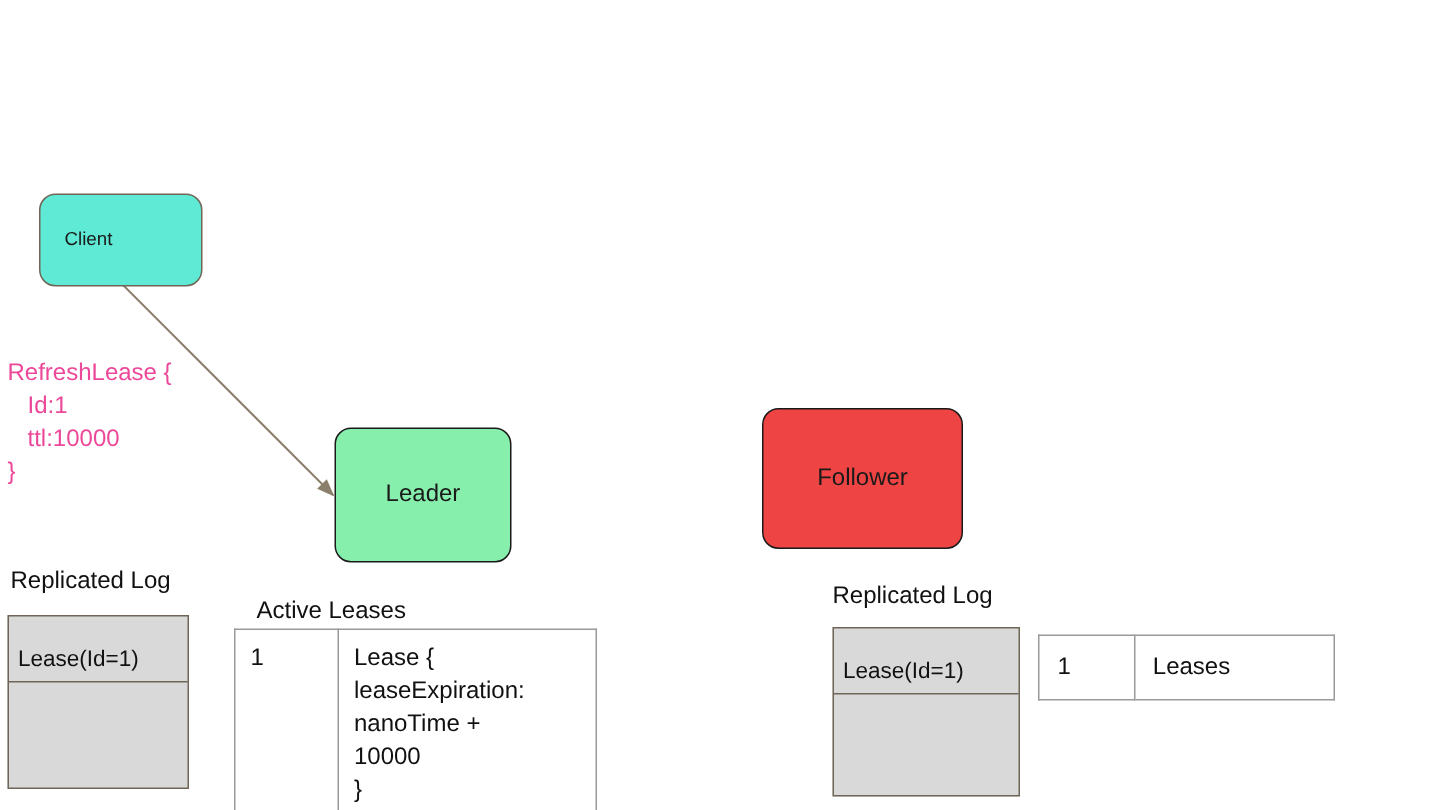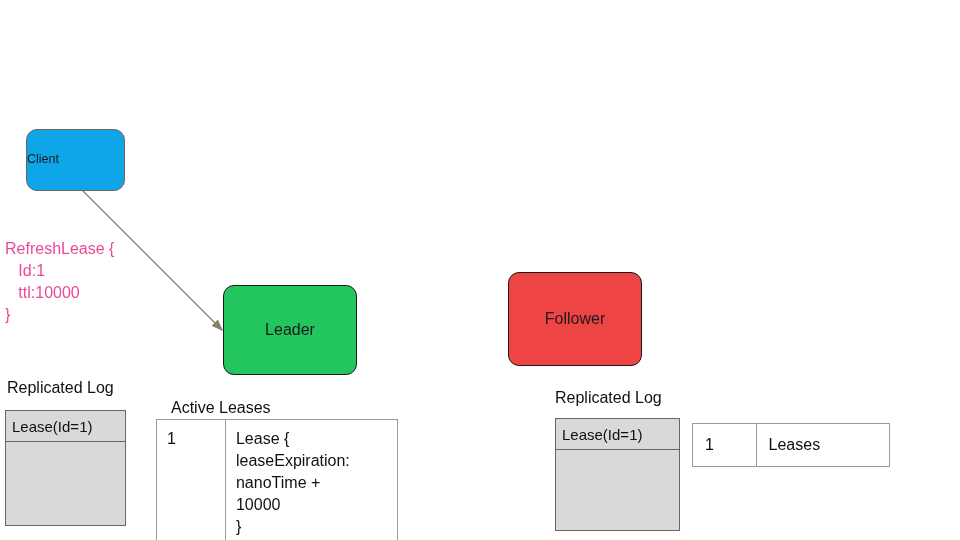--- a/index.html
+++ b/index.html
@@ -30,34 +30,34 @@
   }
   .node-label {
     font-size: 13px;
     line-height: 1.1;
     color: #1a1a1a;
   }
 
   #client-node {
     left: 26px;
     top: 129px;
-    width: 99px;
+    width: 109px;
     height: 62px;
-    background: #0ea5e9;
+    background: #5eead4;
     border: 1.4px solid #6f6658;
-    padding-left: 0;
+    padding-left: 16px;
   }
   #client-node .node-label { font-size: 12.5px; }
 
   #leader-node {
     left: 223px;
     top: 285px;
-    width: 134px;
+    width: 118px;
     height: 90px;
-    background: #22c55e;
+    background: #86efac;
     border: 1.6px solid #1a1a1a;
     justify-content: center;
     padding-left: 0;
   }
   #leader-node .node-label { font-size: 16px; }
 
   #follower-node {
     left: 508px;
     top: 272px;
     width: 134px;
@@ -114,20 +114,21 @@
     box-sizing: border-box;
     border-bottom: 1.3px solid #6f6658;
     font-size: 15px;
     line-height: 1;
     display: flex;
     align-items: center;
     padding: 0 6px;
     height: 31px;
     color: #111111;
     white-space: nowrap;
+    margin-top: 13px;
   }
   .log-empty { flex: 1; }
 
   #leader-log-box   { left: 5px;   top: 410px; width: 121px; height: 116px; }
   #follower-log-box { left: 555px; top: 418px; width: 125px; height: 113px; }
 
   
   .grid-table {
     position: absolute;
     box-sizing: border-box;

